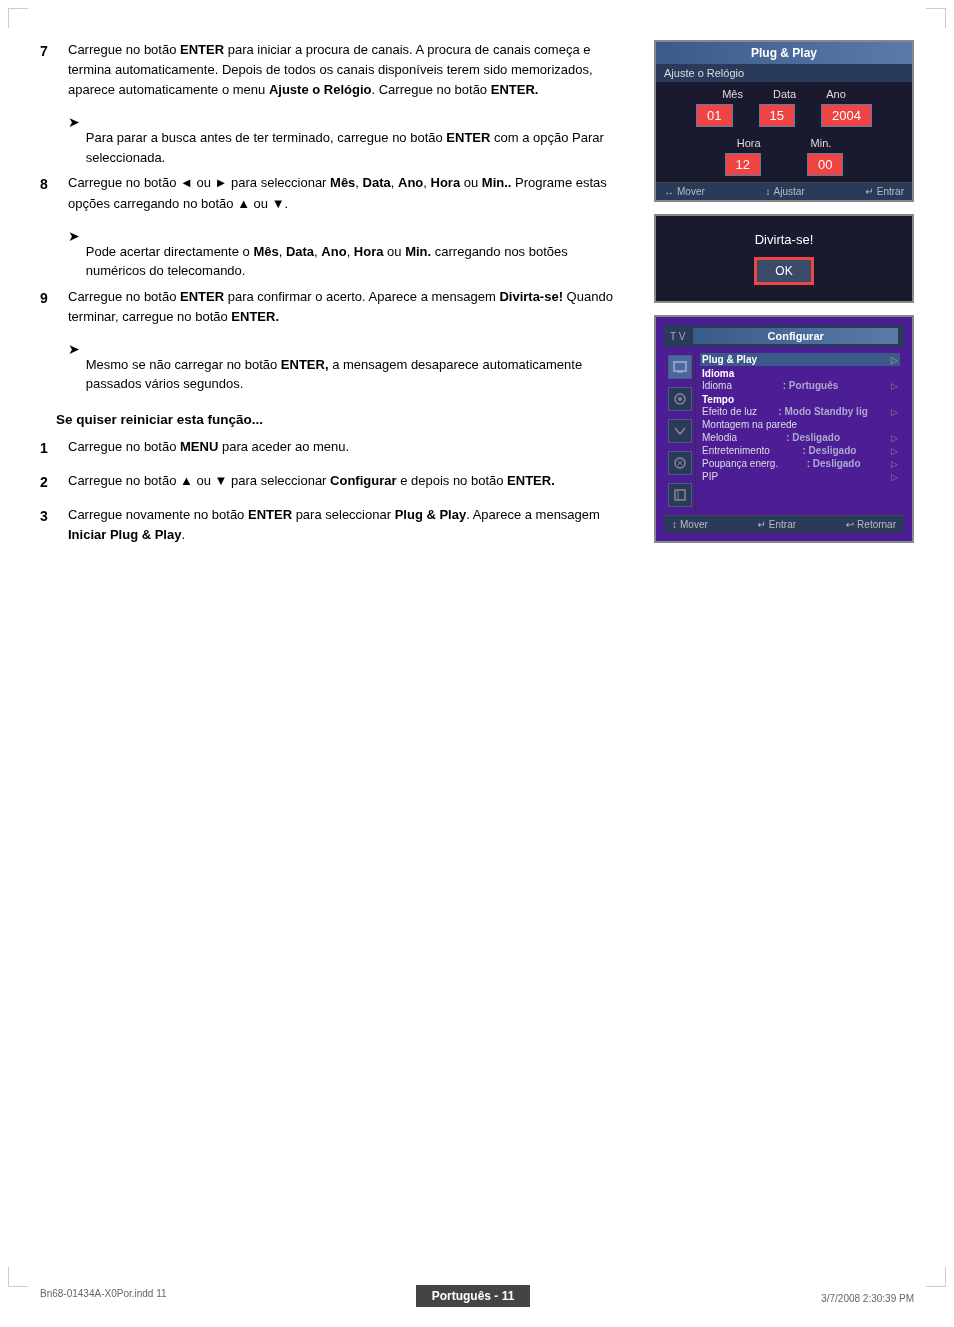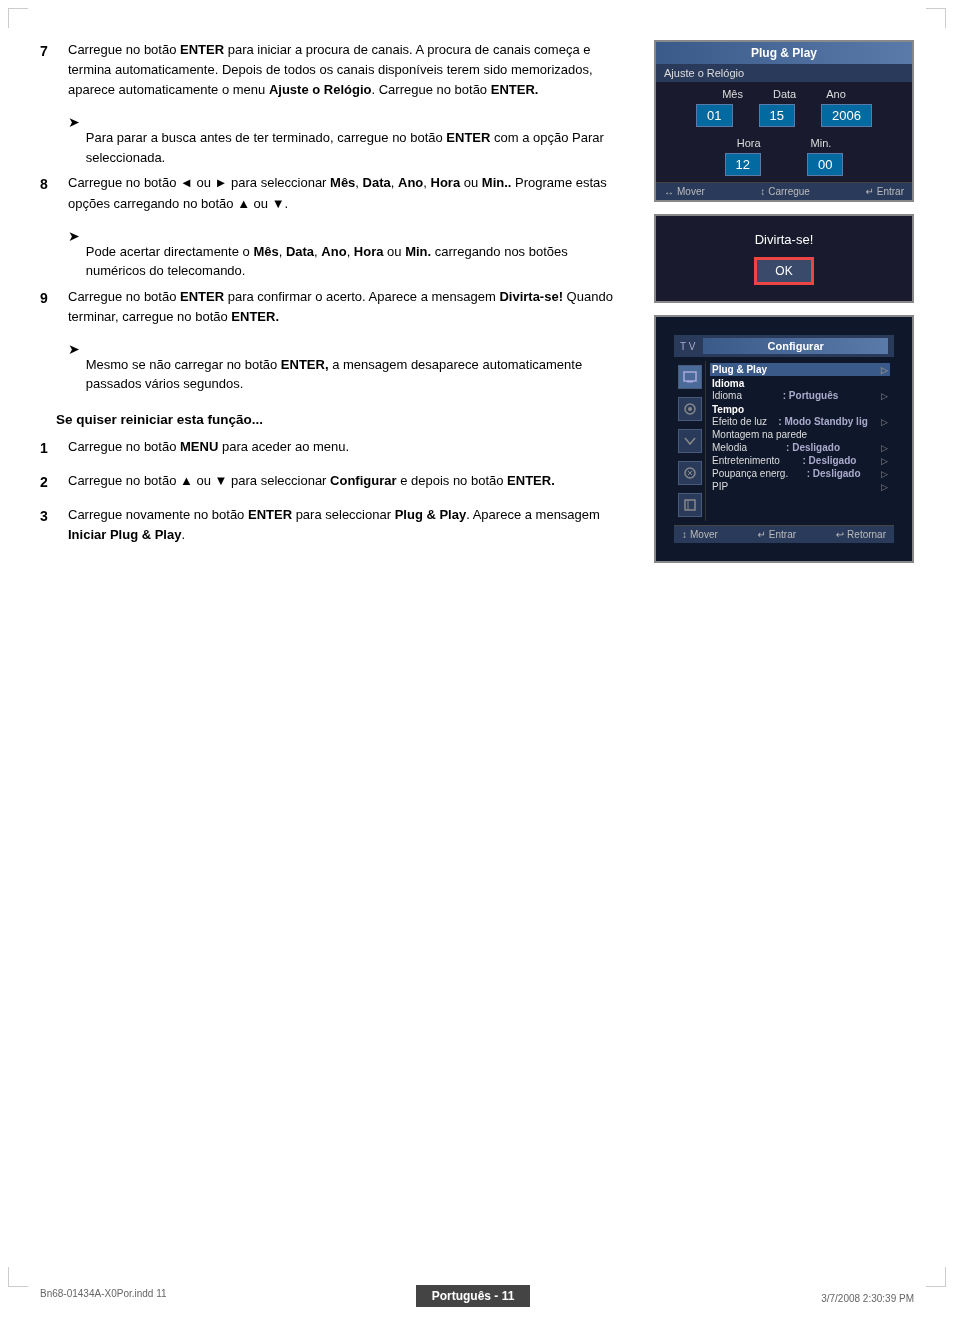--- a/index.html
+++ b/index.html
@@ -134,21 +134,21 @@
     }
 
     .screen-clock-values {
       display: flex;
       justify-content: center;
       gap: 26px;
       padding: 2px 10px 6px 10px;
     }
 
     .clock-box {
-      background: #0369a1;
+      background: #ef4444;
       border: 1px solid #5a7aaa;
       padding: 3px 10px;
       font-size: 13px;
       color: #fff;
       min-width: 32px;
       text-align: center;
     }
 
     .clock-box-wide {
       min-width: 48px;
@@ -205,22 +205,22 @@
       border: 3px solid #ef4444;
       color: #fff;
       padding: 4px 18px;
       font-size: 12px;
       display: inline-block;
     }
 
     
     .screen-configurar {
       width: 100%;
-      background: #0f172a;
-      padding: 18px;
+      background: #4c1d95;
+      padding: 8px;
     }
 
     .config-header {
       display: flex;
       align-items: center;
       background: #2a3a5a;
       padding: 3px 6px;
       font-size: 11px;
     }
 
@@ -438,40 +438,40 @@
         <div class="screen-subheader">Ajuste o Relógio</div>
 
         <div class="screen-clock-row">
           <span>Mês</span>
           <span>Data</span>
           <span>Ano</span>
         </div>
         <div class="screen-clock-values">
           <div class="clock-box">01</div>
           <div class="clock-box">15</div>
-          <div class="clock-box clock-box-wide">2006</div>
+          <div class="clock-box clock-box-wide">2004</div>
         </div>
 
         <div class="screen-time-row">
           <span>Hora</span>
           <span>Min.</span>
         </div>
         <div class="screen-time-values">
           <div class="clock-box">12</div>
           <div class="clock-box">00</div>
         </div>
 
         <div class="screen-footer">
           <div class="footer-item">
             <span>↔</span>
             <span> Mover</span>
           </div>
           <div class="footer-item">
             <span>↕</span>
-            <span> Carregue</span>
+            <span> Ajustar</span>
           </div>
           <div class="footer-item">
             <span>↵</span>
             <span> Entrar</span>
           </div>
         </div>
       </div>
 
       <div class="tv-screen">
         <div class="screen-divirta">

